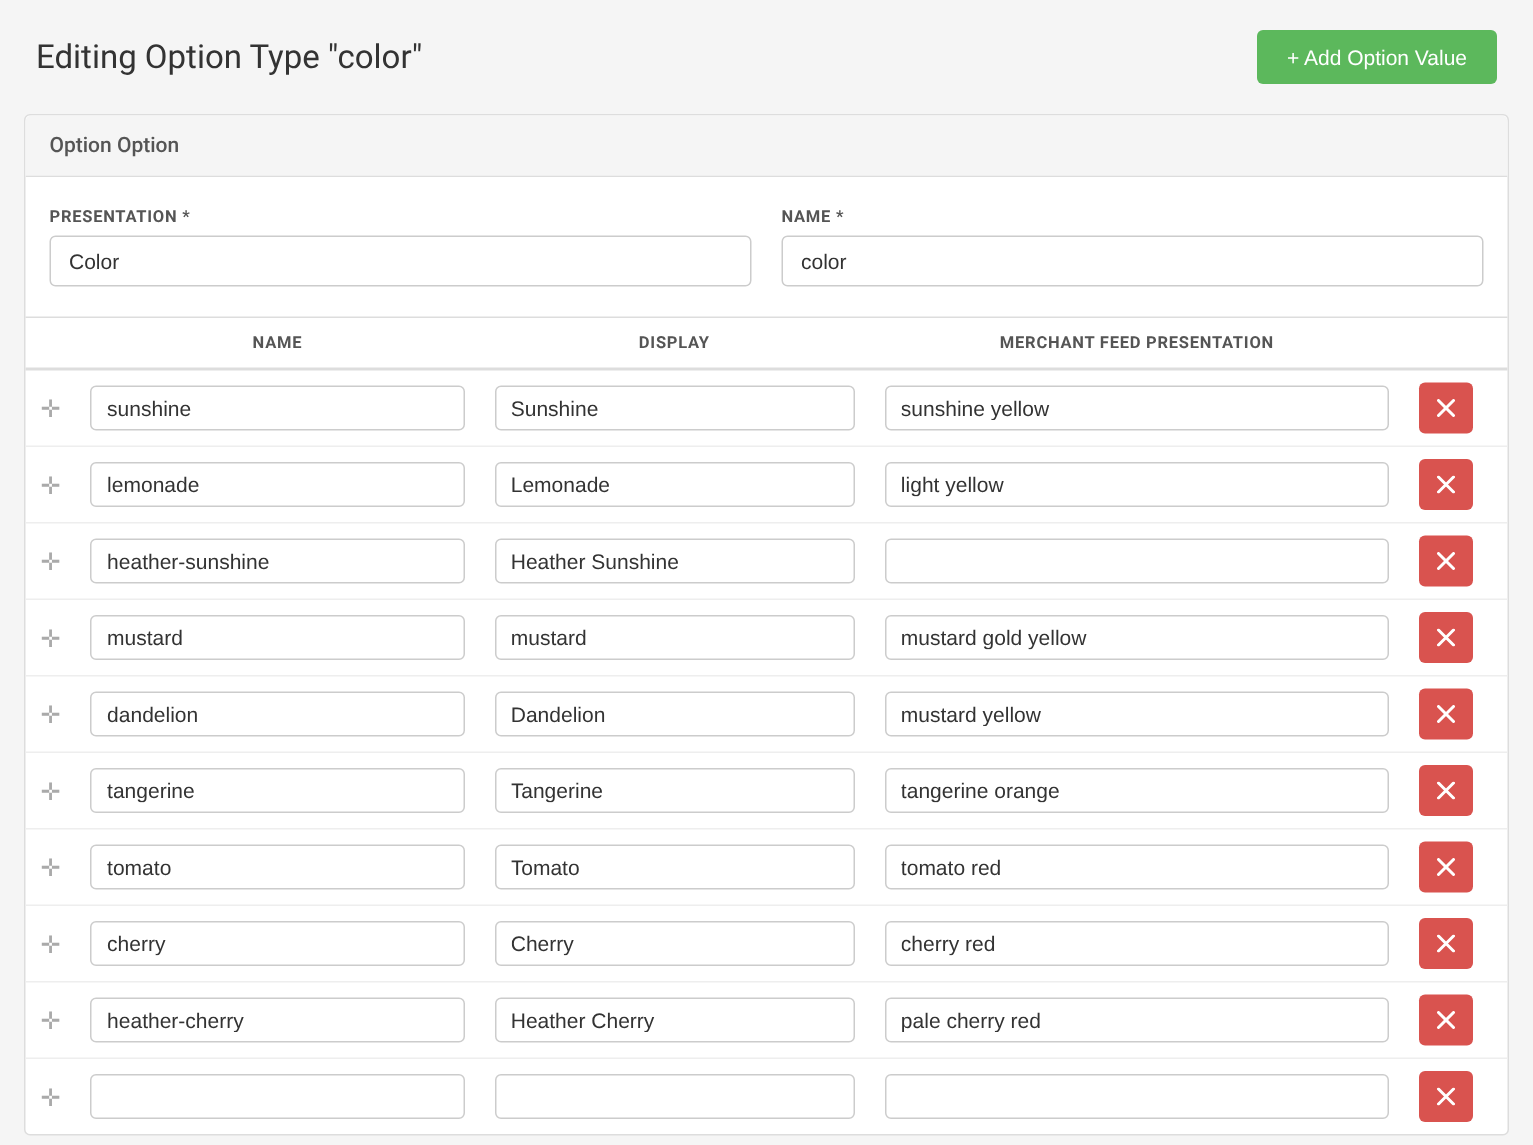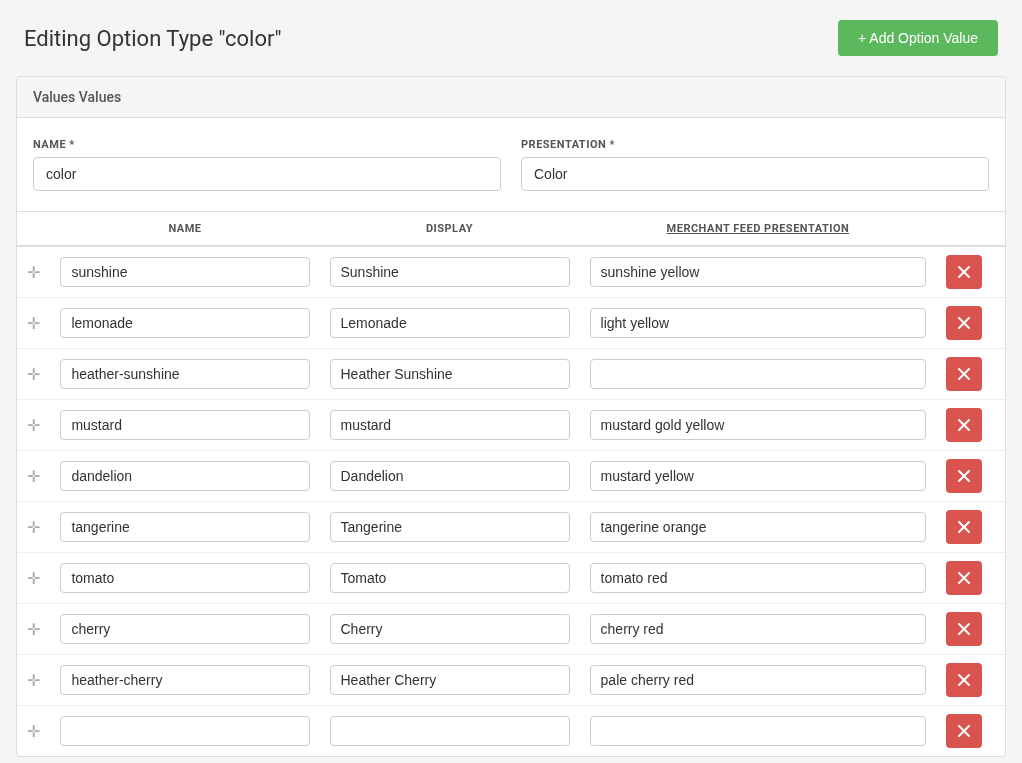--- a/index.html
+++ b/index.html
@@ -132,42 +132,42 @@
       cursor: pointer;
       display: flex;
       align-items: center;
       justify-content: center;
       font-size: 14px;
     }
     .td-delete { text-align: center; }
     .td-drag { width: 40px; text-align: center; }
     .td-name { width: 28%; }
     .td-display { width: 27%; }
-    .td-merchant { width: 37%; text-decoration: underline; }
+    .td-merchant { width: 37%; }
     .td-action { width: 7%; }
   </style>
 </head>
 <body>
 
 <div class="header">
   <h1 class="page-title">Editing Option Type "color"</h1>
   <button class="add-btn">+ Add Option Value</button>
 </div>
 
 <div class="card">
-  <div class="card-header">Values Values</div>
+  <div class="card-header">Option Option</div>
 
   <div class="form-section">
+    <div class="form-group presentation-group">
+      <label class="form-label">PRESENTATION *</label>
+      <input class="form-input" type="text" value="Color" style="">
+    </div>
     <div class="form-group name-group">
       <label class="form-label">NAME *</label>
       <input class="form-input" type="text" value="color" style="">
-    </div>
-    <div class="form-group presentation-group">
-      <label class="form-label">PRESENTATION *</label>
-      <input class="form-input" type="text" value="Color" style="">
     </div>
   </div>
 
   <div class="table-wrapper">
     <table>
       <thead>
         <tr>
           <th></th>
           <th class="td-name">NAME</th>
           <th class="td-display">DISPLAY</th>

